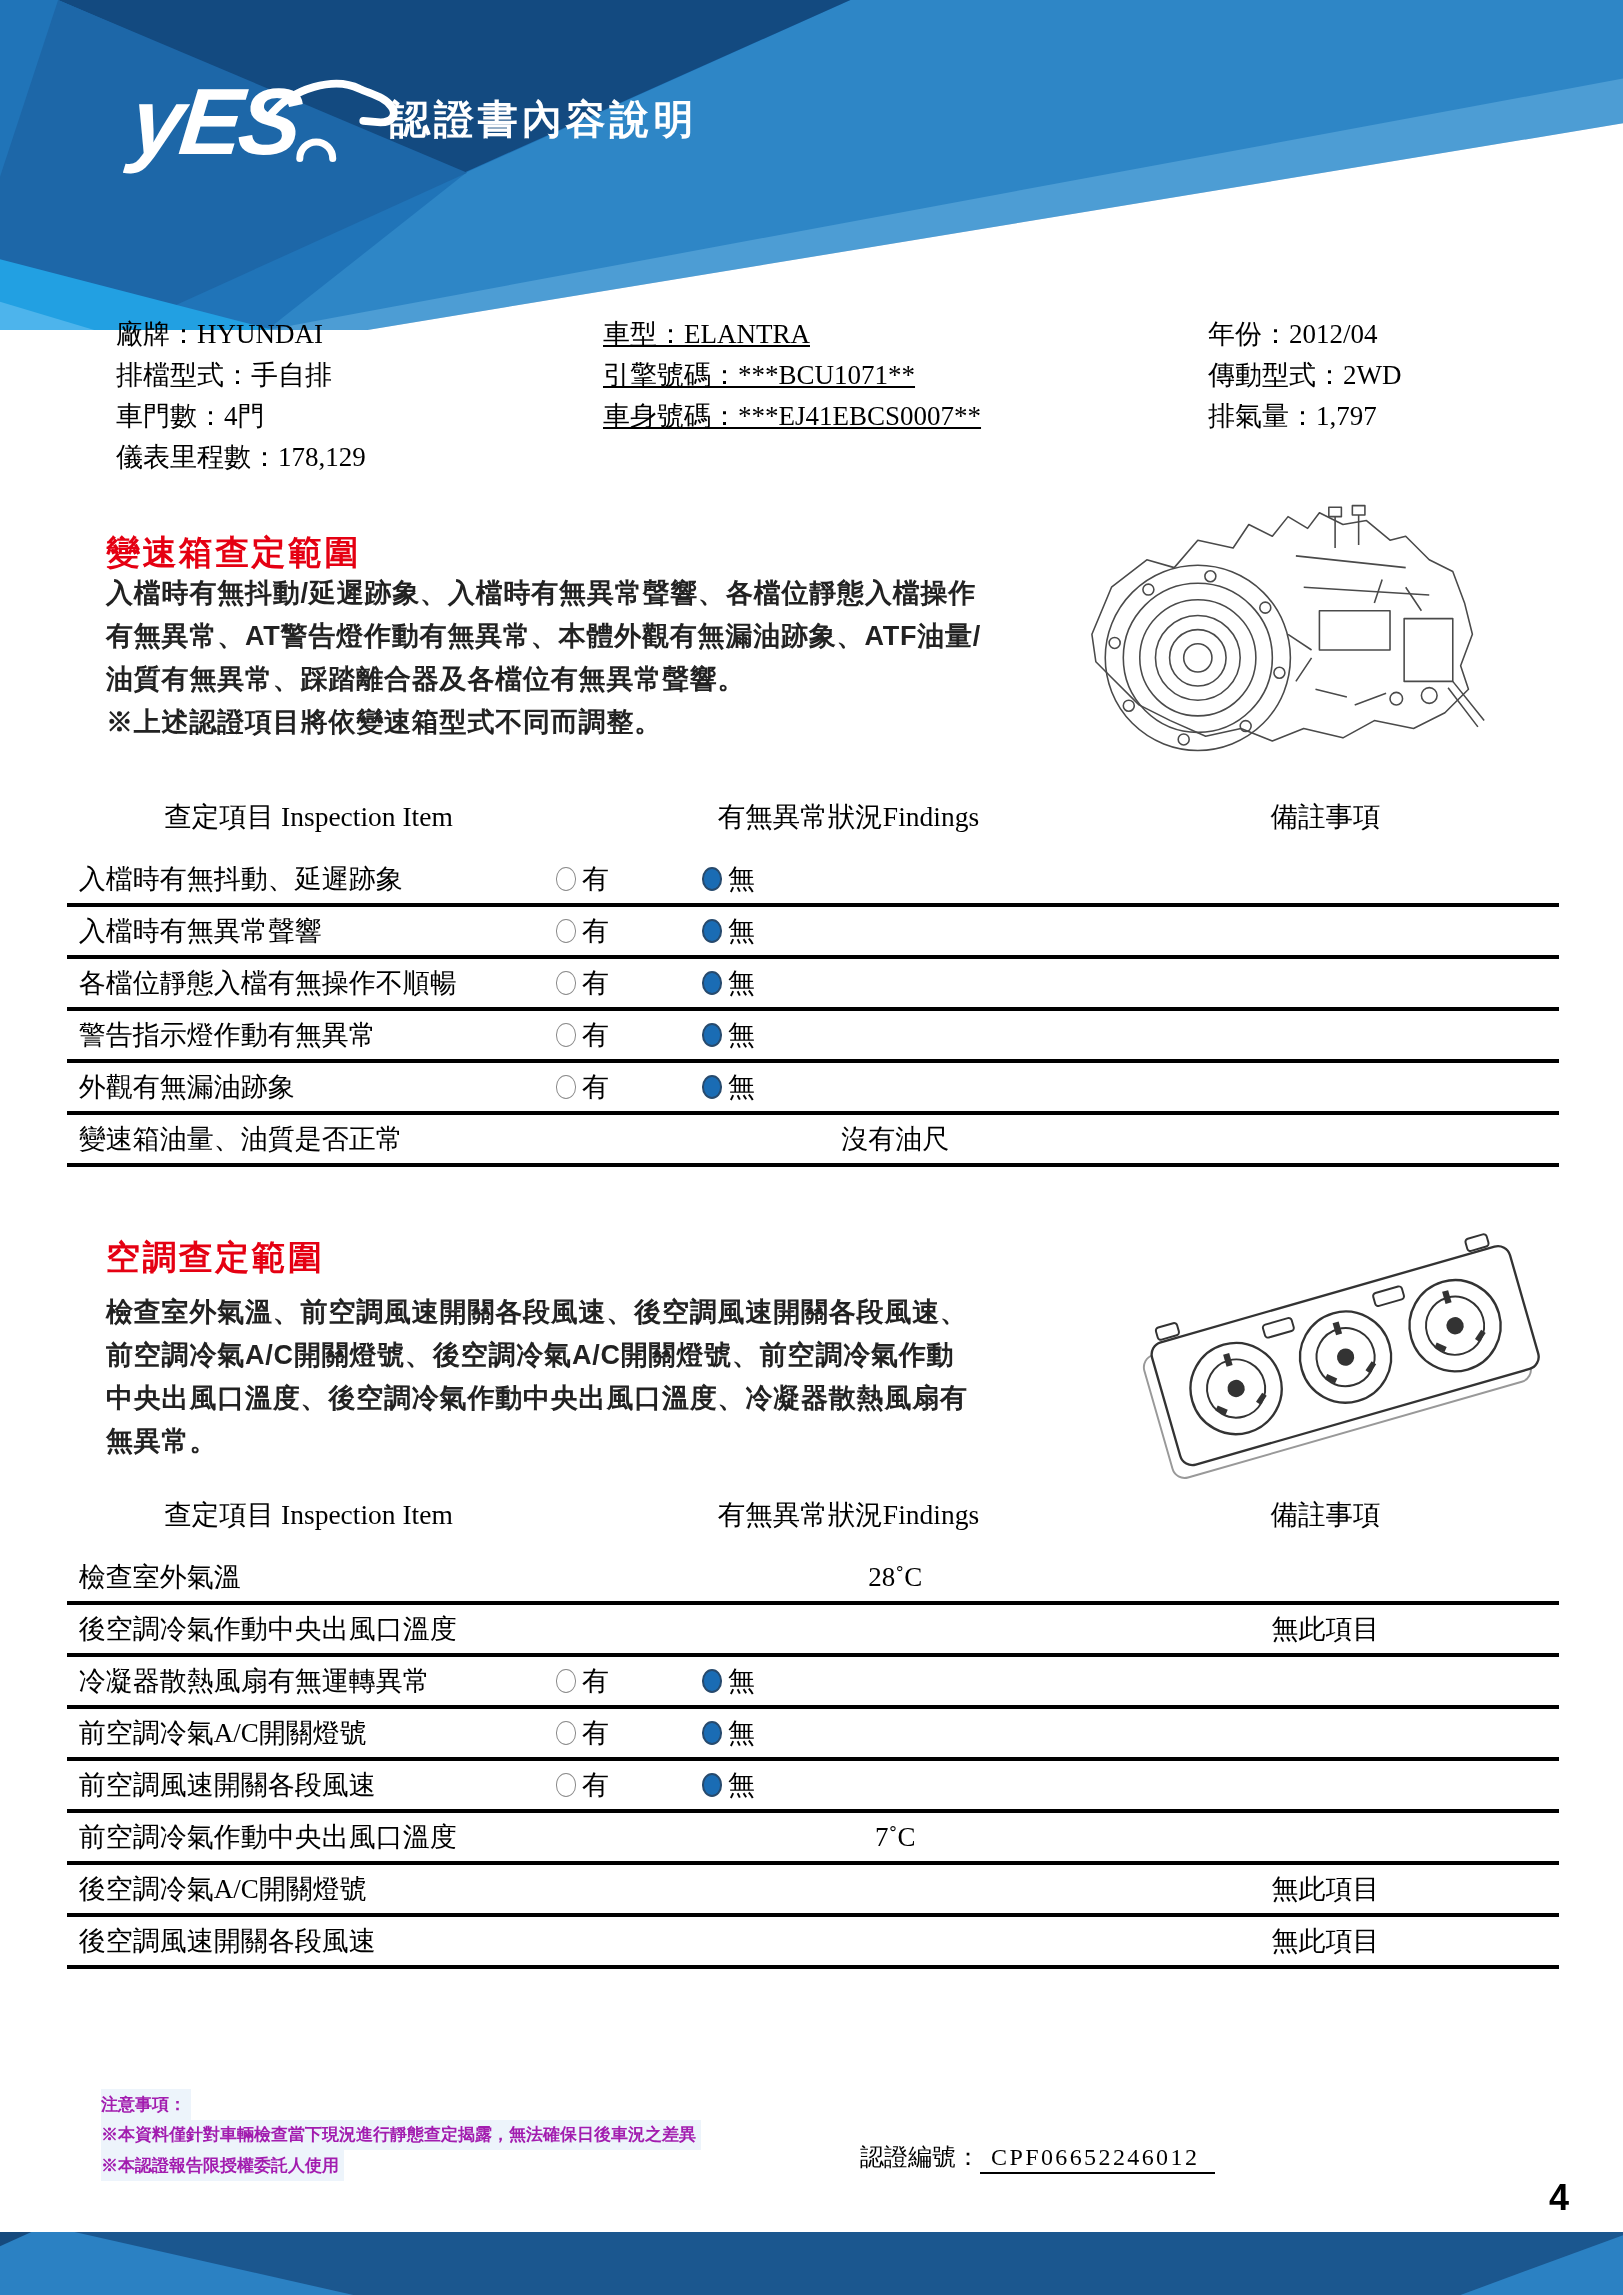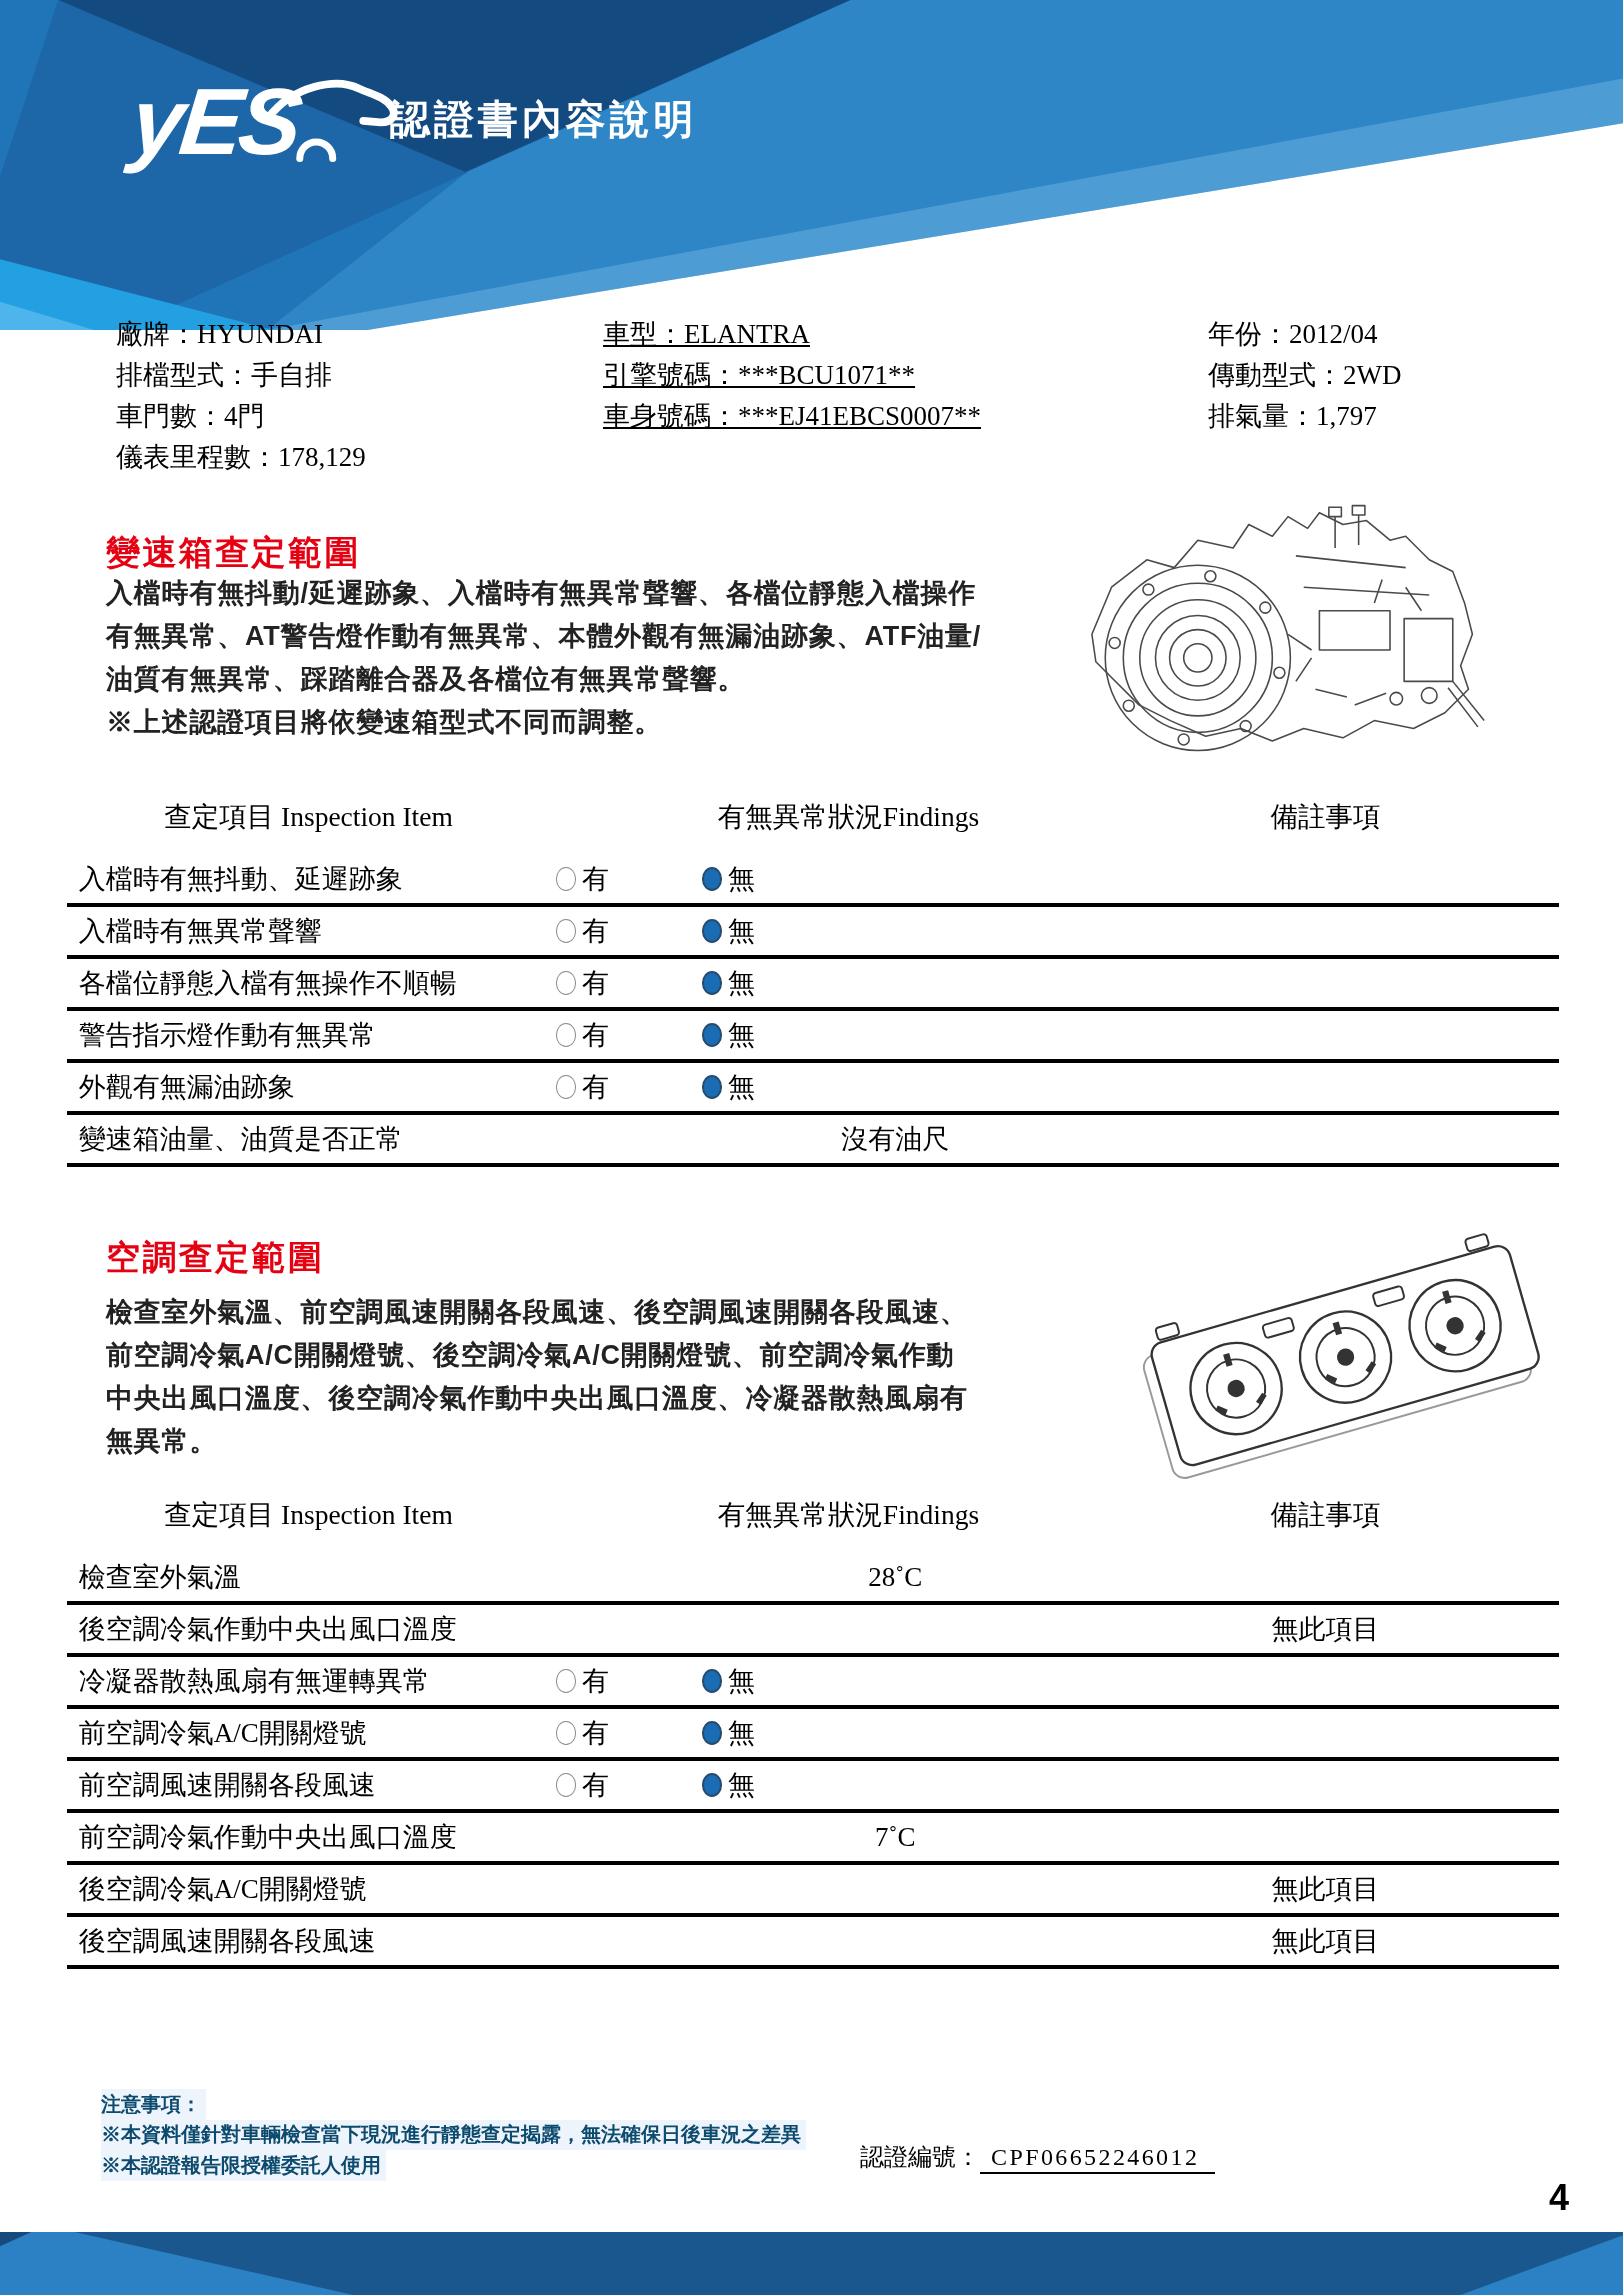--- a/index.html
+++ b/index.html
@@ -53,21 +53,21 @@
   .find-center{width:597px;text-align:center;padding-left:94px;box-sizing:border-box;}
   .c-remark{flex:1;text-align:center;padding-right:55px;}
   .radio-g{display:inline-flex;align-items:center;margin-left:6.3px;cursor:pointer;}
   .radio-g.no{margin-left:93px;}
   .rb{width:20.4px;height:23.6px;border-radius:50%;border:1.6px solid #8a8a8a;background:#fff;margin-right:5.5px;box-sizing:border-box;}
   .rb.checked{background:#1a6cb4;border:2.4px solid #274a6d;}
   
   .notes{
     position:absolute;left:101px;top:2089px;
     font-family:"Liberation Sans", sans-serif;
-    font-size:20px;font-weight:700;color:#0c4a6e;line-height:29px;
+    font-size:17px;font-weight:700;color:#a21caf;line-height:29px;
   }
   .notes span{background:#edf4fb;padding:0.8px 4.7px 0.8px 0;display:inline-block;}
   .cert{position:absolute;left:860px;top:2141px;font-size:24px;}
   .cert-val{border-bottom:2.4px solid #000;padding:0 15.7px 1.6px 11px;letter-spacing:2.4px;}
   .pagenum{
     position:absolute;left:1549px;top:2177px;
     font-family:"Liberation Sans", sans-serif;font-size:36px;font-weight:700;
   }
   .band{position:absolute;bottom:0;left:0;width:1623px;height:63px;}
 </style>

